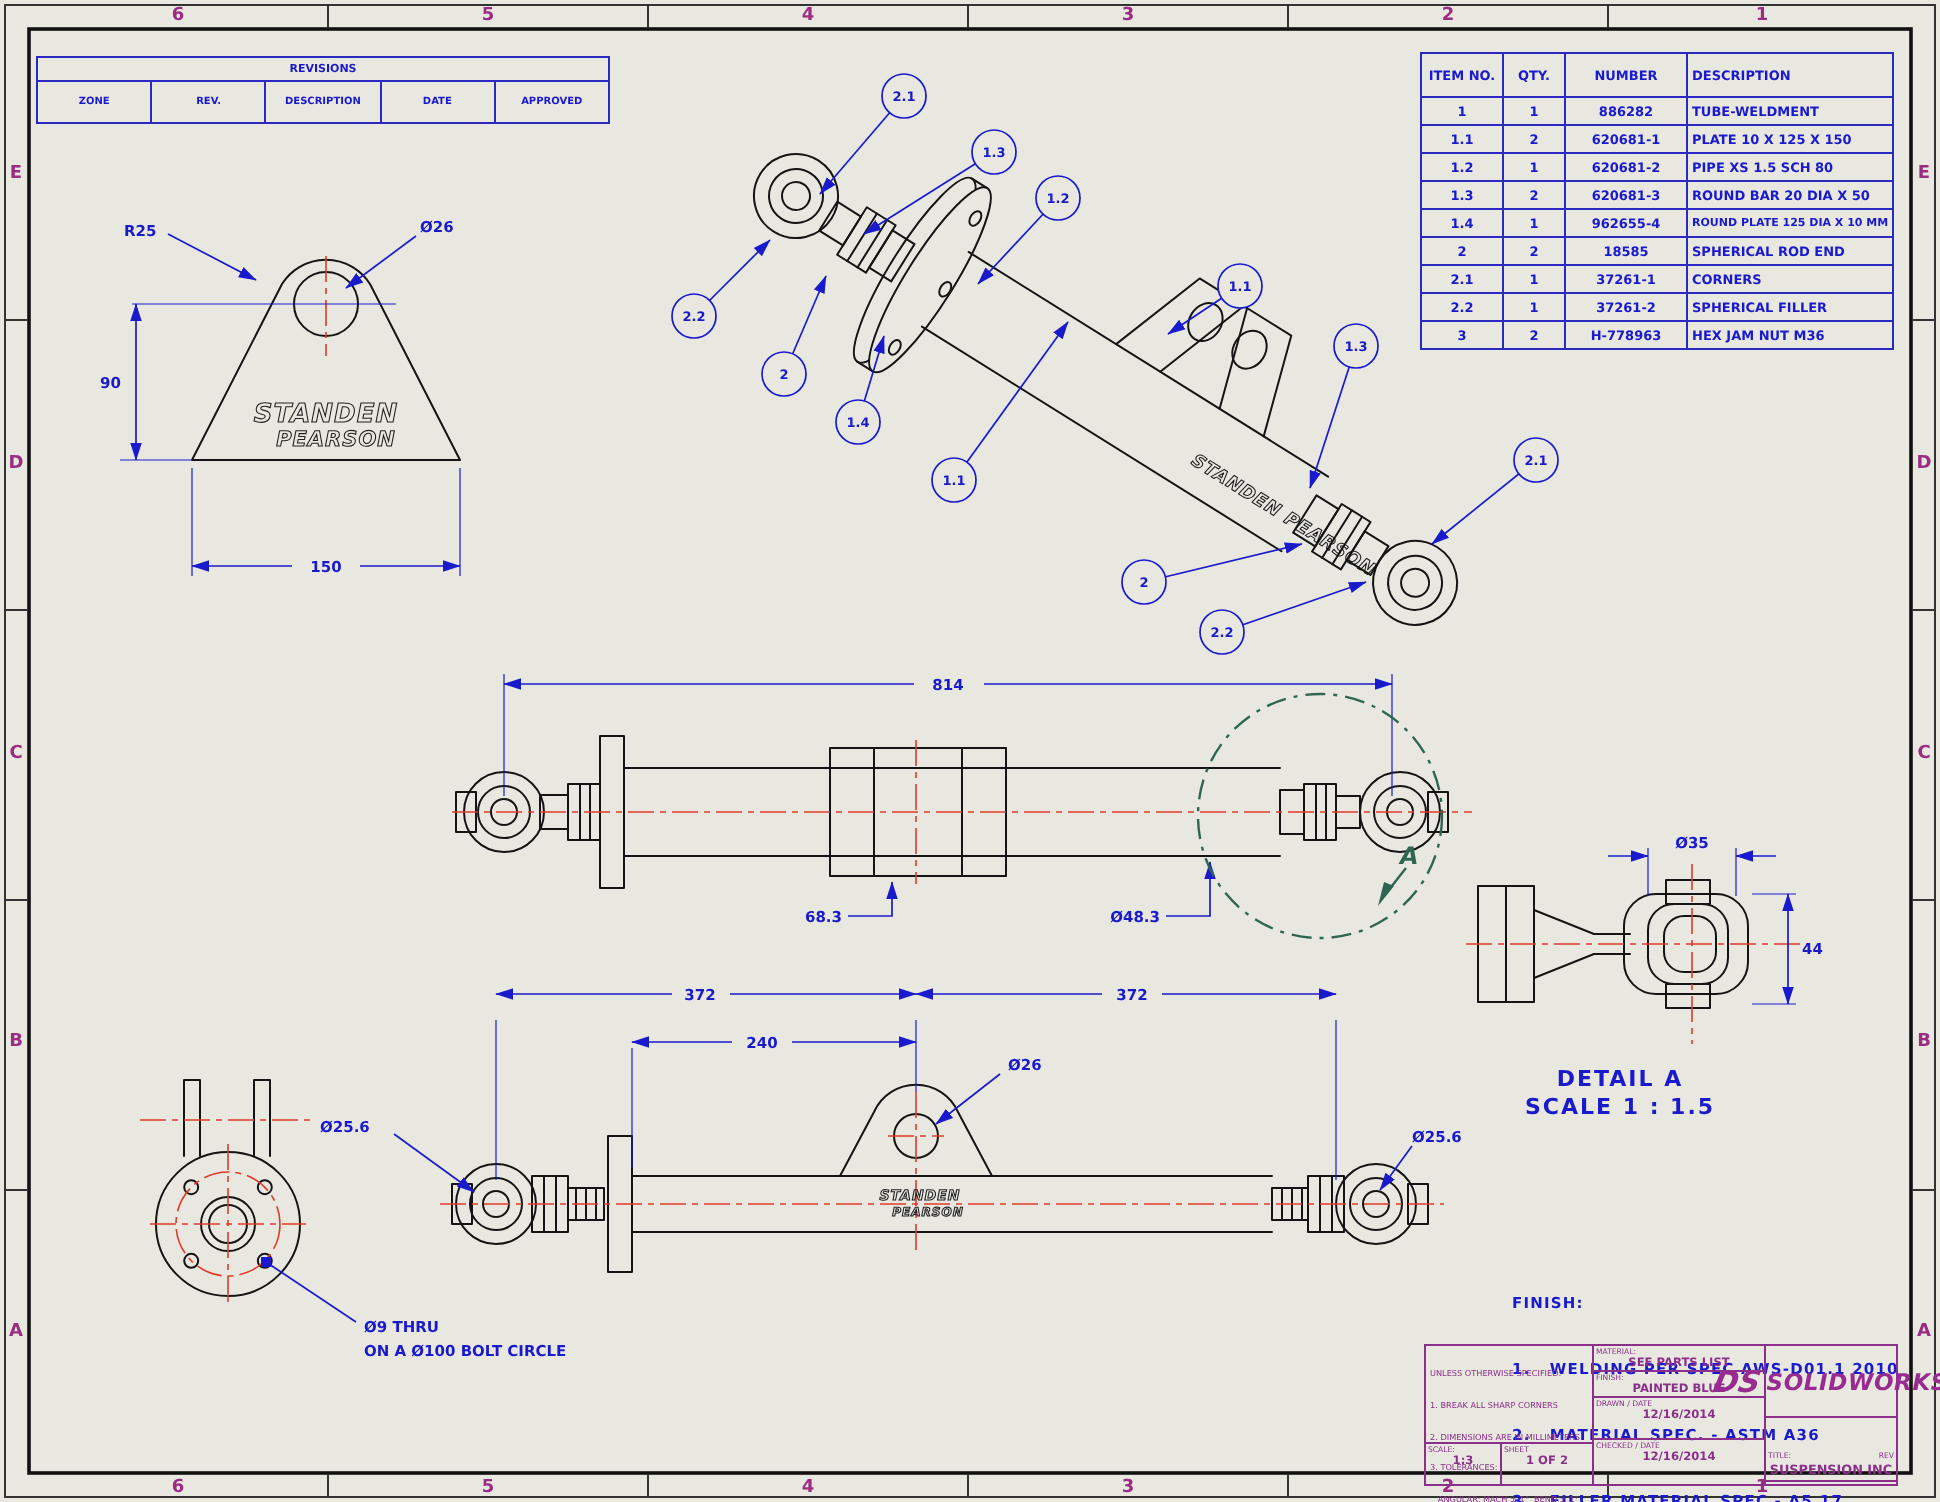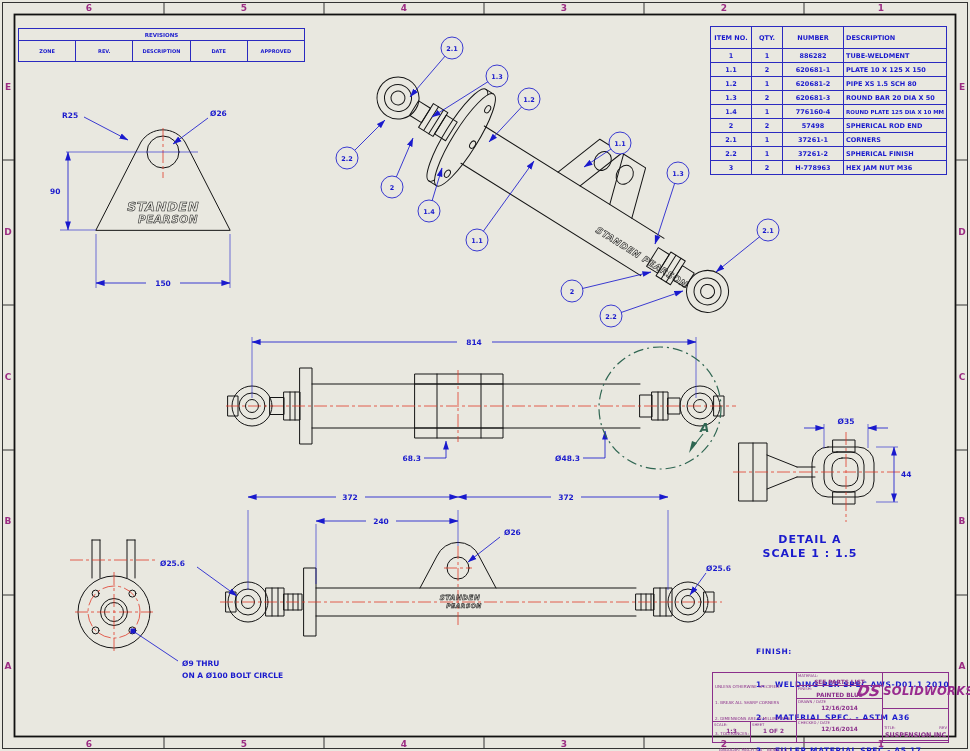--- a/index.html
+++ b/index.html
@@ -364,40 +364,40 @@
       </tr>
   <tr style="height:14px">
         <td>1.3</td>
         <td>2</td>
         <td>620681-3</td>
         <td class="desc">ROUND BAR 20 DIA X 50</td>
       </tr>
   <tr style="height:14px">
         <td>1.4</td>
         <td>1</td>
-        <td>776160-4</td>
+        <td>962655-4</td>
         <td class="desc" style="font-size:5.5px">ROUND PLATE 125 DIA X 10 MM THICK</td>
       </tr>
   <tr style="height:14px">
         <td>2</td>
         <td>2</td>
-        <td>57498</td>
+        <td>18585</td>
         <td class="desc">SPHERICAL ROD END</td>
       </tr>
   <tr style="height:14px">
         <td>2.1</td>
         <td>1</td>
         <td>37261-1</td>
         <td class="desc">CORNERS</td>
       </tr>
   <tr style="height:14px">
         <td>2.2</td>
         <td>1</td>
         <td>37261-2</td>
-        <td class="desc">SPHERICAL FINISH</td>
+        <td class="desc">SPHERICAL FILLER</td>
       </tr>
   <tr style="height:14px">
         <td>3</td>
         <td>2</td>
         <td>H-778963</td>
         <td class="desc">HEX JAM NUT M36</td>
       </tr>
 </tbody>
   </table>
 

